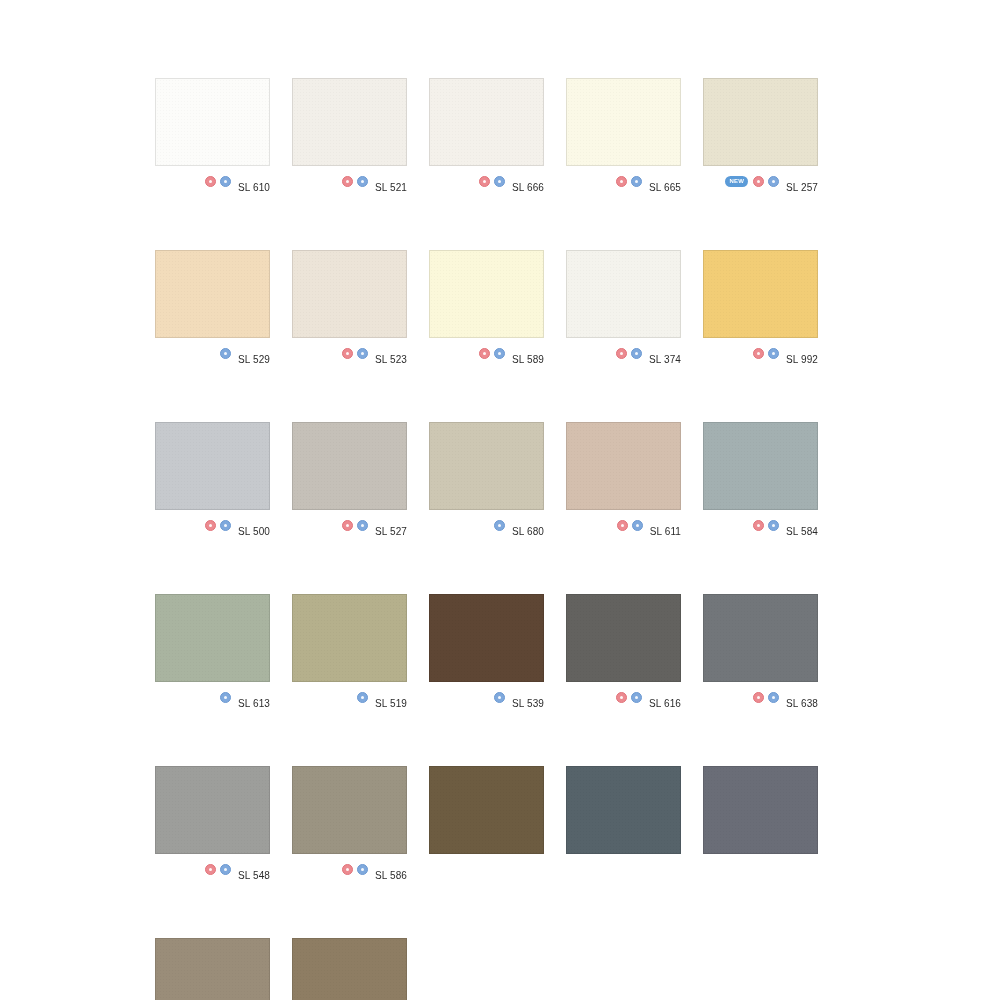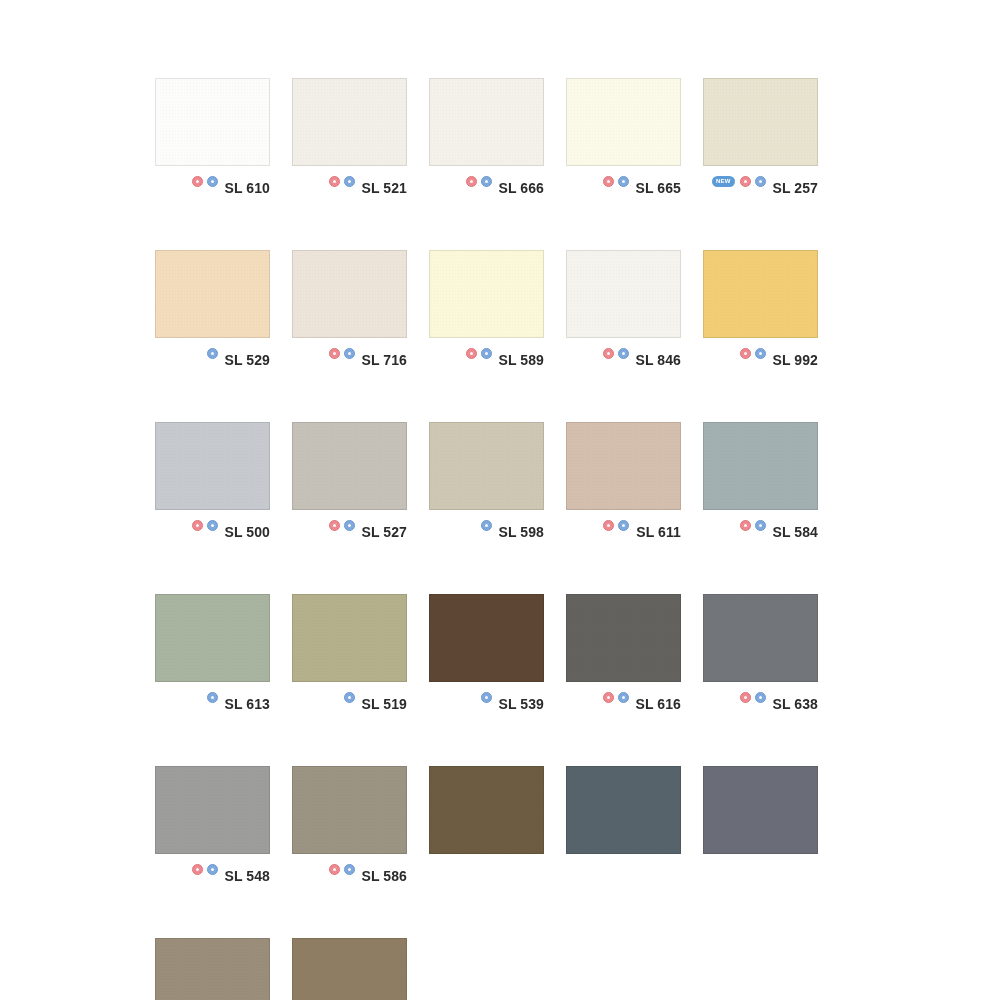--- a/index.html
+++ b/index.html
@@ -110,22 +110,22 @@
     background: #ec8a90;
     border: 1px solid #e2737a;
   }
 
   .badge-dot.blue {
     background: #7fa9dd;
     border: 1px solid #6c99d2;
   }
 
   .swatch-code {
-    font-size: 14px;
-    font-weight: bold;
+    font-size: 10px;
+    font-weight: normal;
     color: #2b2b2b;
     letter-spacing: 0.1px;
     margin-left: 3px;
     margin-top: 12px;
   }
 </style>
 </head>
 <body>
 
 <div id="palette-sheet">
@@ -176,37 +176,37 @@
         <div class="swatch-meta">
           <span class="badge-dot blue"></span>
           <span class="swatch-code">SL 529</span>
         </div>
       </div>
       <div class="swatch-cell">
         <div class="swatch-chip" style="background-color: rgb(236, 228, 216);"></div>
         <div class="swatch-meta">
           <span class="badge-dot red"></span>
           <span class="badge-dot blue"></span>
-          <span class="swatch-code">SL 716</span>
+          <span class="swatch-code">SL 523</span>
         </div>
       </div>
       <div class="swatch-cell">
         <div class="swatch-chip" style="background-color: rgb(251, 248, 218);"></div>
         <div class="swatch-meta">
           <span class="badge-dot red"></span>
           <span class="badge-dot blue"></span>
           <span class="swatch-code">SL 589</span>
         </div>
       </div>
       <div class="swatch-cell">
         <div class="swatch-chip" style="background-color: rgb(244, 243, 237);"></div>
         <div class="swatch-meta">
           <span class="badge-dot red"></span>
           <span class="badge-dot blue"></span>
-          <span class="swatch-code">SL 846</span>
+          <span class="swatch-code">SL 374</span>
         </div>
       </div>
       <div class="swatch-cell">
         <div class="swatch-chip" style="background-color: rgb(242, 205, 118);"></div>
         <div class="swatch-meta">
           <span class="badge-dot red"></span>
           <span class="badge-dot blue"></span>
           <span class="swatch-code">SL 992</span>
         </div>
       </div>
@@ -223,21 +223,21 @@
         <div class="swatch-meta">
           <span class="badge-dot red"></span>
           <span class="badge-dot blue"></span>
           <span class="swatch-code">SL 527</span>
         </div>
       </div>
       <div class="swatch-cell">
         <div class="swatch-chip" style="background-color: rgb(205, 199, 179);"></div>
         <div class="swatch-meta">
           <span class="badge-dot blue"></span>
-          <span class="swatch-code">SL 598</span>
+          <span class="swatch-code">SL 680</span>
         </div>
       </div>
       <div class="swatch-cell">
         <div class="swatch-chip" style="background-color: rgb(212, 191, 174);"></div>
         <div class="swatch-meta">
           <span class="badge-dot red"></span>
           <span class="badge-dot blue"></span>
           <span class="swatch-code">SL 611</span>
         </div>
       </div>

